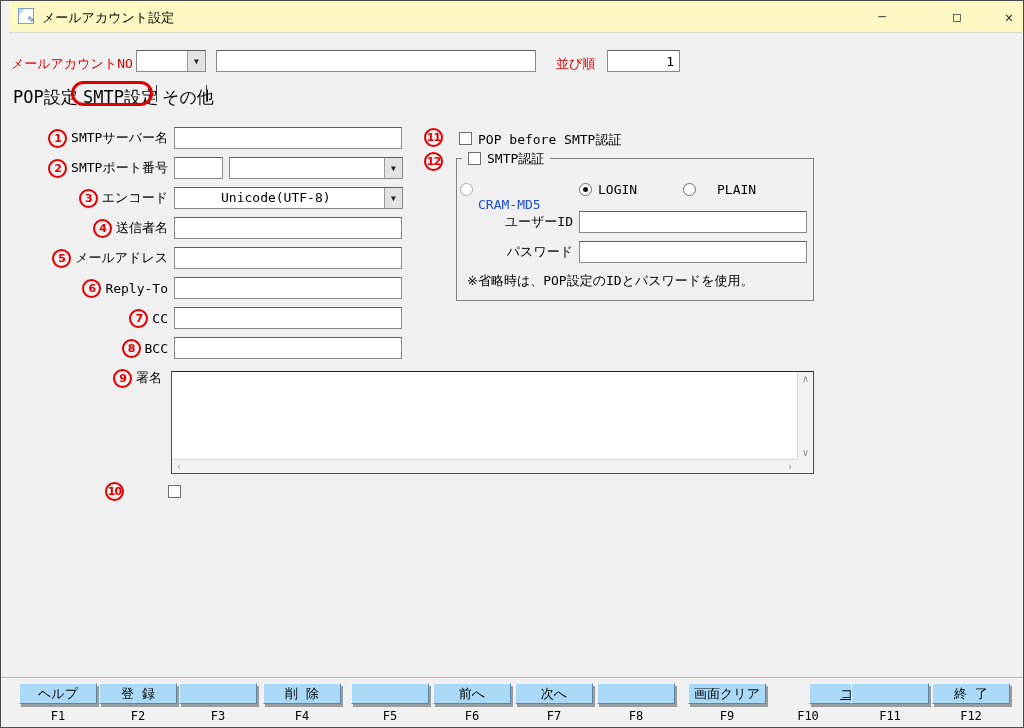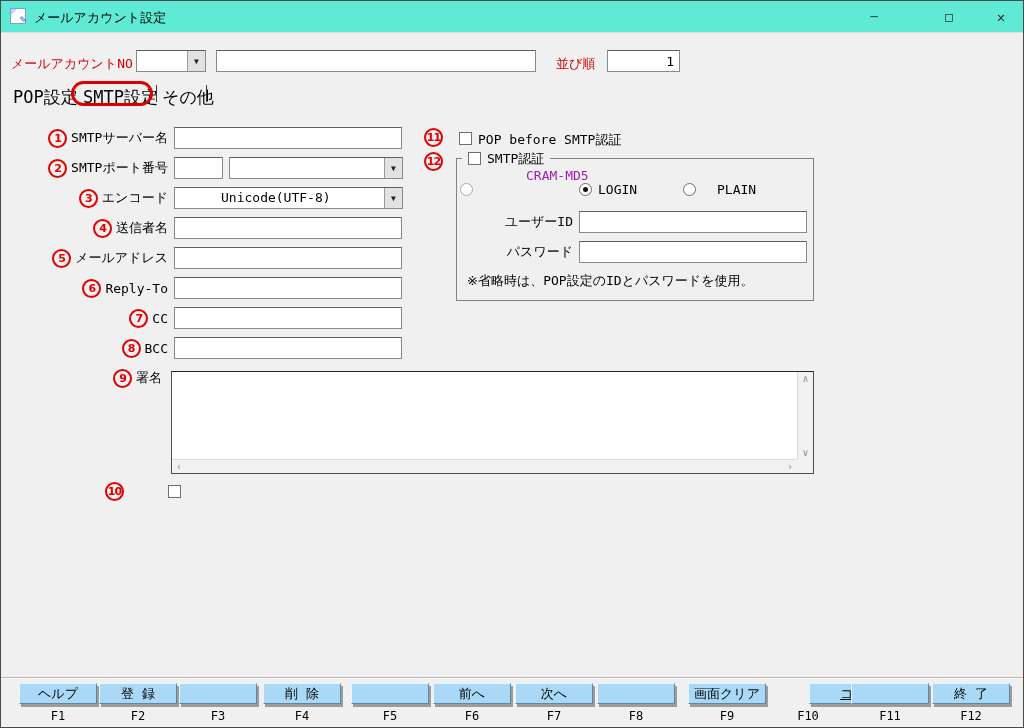--- a/index.html
+++ b/index.html
@@ -2,21 +2,21 @@
 <html><head>
 <meta charset="utf-8">
 <style>
   html,body{margin:0;padding:0;background:#c8c8c8;}
   .window{
     position:relative;width:1024px;height:728px;background:#f0f0f0;
     border:1px solid #4a4a4a;box-sizing:border-box;overflow:hidden;
     font-family:"DejaVu Sans Mono","DejaVu Sans",monospace;color:#000;
   }
   
-  .titlebar{position:absolute;left:0;top:0;right:0;height:31px;background:#5eead4;border-bottom:1px solid #dcdcdc;}
+  .titlebar{position:absolute;left:8px;top:0;right:0;height:31px;background:#fef9c3;border-bottom:1px solid #dcdcdc;}
   .app-icon{position:absolute;left:9px;top:7px;width:16px;height:16px;background:#fff;border:1px solid #7f9fc6;box-sizing:border-box;}
   .app-icon::before{content:"";position:absolute;left:0;top:0;width:0;height:0;border-top:6px solid #bcd6f2;border-right:6px solid transparent;}
   .app-icon::after{content:"✎";position:absolute;right:-1px;bottom:-3px;font-size:11px;color:#1e5fb0;}
   .title-text{position:absolute;left:33px;top:8px;font-size:13px;white-space:nowrap;}
   .tbbtn{position:absolute;top:0;width:44px;height:31px;display:flex;align-items:center;justify-content:center;color:#333;}
   .tbbtn.min{left:851;font-size:12px;}
   .tbbtn.max{left:926px;font-size:13px;}
   .tbbtn.cls{left:978px;font-size:14px;}
   .tbbtn.min{left:851px;}
   
@@ -171,21 +171,21 @@
   <div class="blabel" style="position:absolute;left:477px;top:130px;">POP before SMTP認証</div>
 
   <span class="anno" style="left:423px;top:151px;">12</span>
   <div class="groupbox"></div>
   <div class="grouphead">
     <div class="cb"></div>
     <span class="blabel">SMTP認証</span>
   </div>
 
   <div class="radio disabled" style="left:459px;top:182px;"></div>
-  <div class="blabel" style="position:absolute;left:477px;top:167px;color:#a21caf;margin-left:48px;">CRAM-MD5</div>
+  <div class="blabel" style="position:absolute;left:477px;top:196px;color:#1d4ed8;">CRAM-MD5</div>
   <div class="radio checked" style="left:578px;top:182px;"></div>
   <div class="blabel" style="position:absolute;left:597px;top:181px;">LOGIN</div>
   <div class="radio" style="left:682px;top:182px;"></div>
   <div class="blabel" style="position:absolute;left:716px;top:181px;">PLAIN</div>
 
   <div class="lrow" style="left:455px;top:210px;width:117px;">
     <span class="blabel">ユーザーID</span>
   </div>
   <input class="tb" style="left: 578px; top: 210px; width: 228px;" value="">
 

